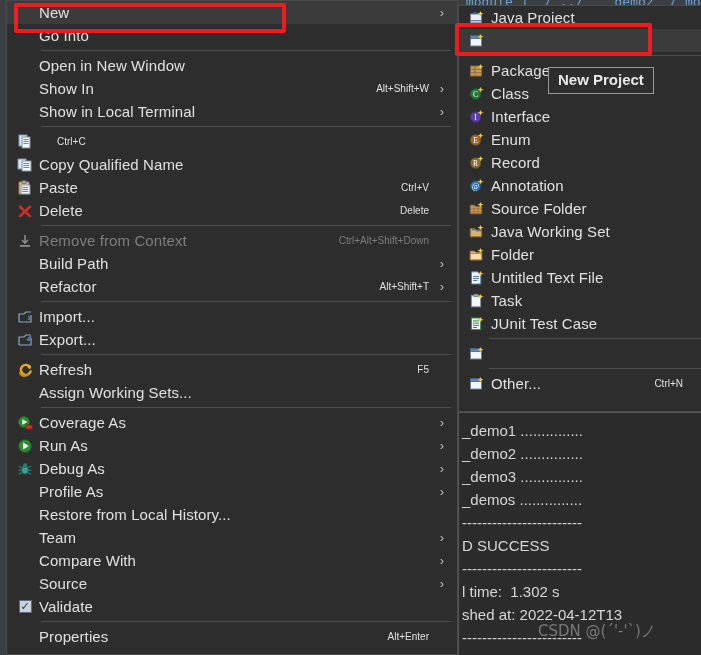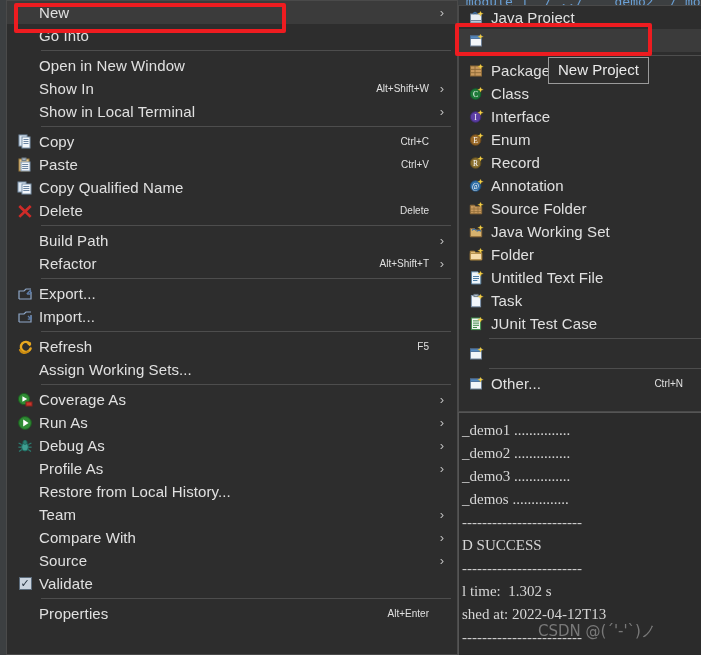--- a/index.html
+++ b/index.html
@@ -38,21 +38,21 @@
   .console {
     position: absolute; left: 458px; top: 412px;
     width: 243px; height: 243px;
     background: #2b2b2b;
     border-left: 1px solid #555;
     border-top: 1px solid #555;
     overflow: hidden;
     padding-top: 6px;
   }
   .console-line {
-    font-family: Liberation Serif, serif;
+    font-family: Liberation Sans, sans-serif;
     font-size: 15px; line-height: 23px;
     color: #d6d6d6; white-space: pre;
     padding-left: 3px;
   }
   .console-line.dash { color: #cfcfcf; letter-spacing: 0px; }
 
   .watermark {
     position: absolute; left: 538px; top: 622px;
     font-family: "DejaVu Sans", sans-serif;
     font-size: 15px; color: #8a8a8a; opacity: .82;
@@ -116,25 +116,26 @@
   
   .redbox {
     position: absolute; border: 4px solid #ee1c20;
     border-radius: 2px; pointer-events: none;
   }
   #redbox-new     { left: 14px;  top: 3px;   width: 272px; height: 30px; }
   #redbox-project { left: 455px; top: 23px;  width: 197px; height: 33px; }
 
   
   .tooltip {
-    position: absolute; left: 548px; top: 57px;
+    position: absolute; left: 548px; top: 67px;
     padding: 3px 9px 4px 9px;
     background: #2d2d2d; border: 1px solid #9a9a9a;
     color: #eaeaea; font-size: 15px; line-height: 18px;
     white-space: nowrap;
+    font-weight: bold;
   }
 </style>
 </head>
 <body>
 
 <div id="root">
 
   <div class="bg-strip-left"></div>
   <div class="bg-gap"></div>
   <div class="bg-topbar">
@@ -189,22 +190,36 @@
           <svg class="g" width="16" height="16" viewBox="0 0 16 16" xmlns="http://www.w3.org/2000/svg">
             <rect x="2" y="1" width="8" height="11" fill="#dfe8f2" stroke="#7d93ab"></rect>
             <rect x="5" y="3" width="8" height="11" fill="#f2f6fa" stroke="#7d93ab"></rect>
             <g fill="#6c86a3">
               <rect x="6.5" y="5" width="5" height="1"></rect>
               <rect x="6.5" y="7" width="5" height="1"></rect>
               <rect x="6.5" y="9" width="5" height="1"></rect>
             </g>
           </svg>
         </span>
-        <span class="label">Copy</span>
         <span class="accel">Ctrl+C</span>
+        <span class="arrow"></span>
+      </div>
+      <div class="mi">
+        <span class="ico">
+          <svg class="g" width="16" height="16" viewBox="0 0 16 16" xmlns="http://www.w3.org/2000/svg">
+            <rect x="1" y="2" width="8" height="10" fill="#dfe8f2" stroke="#7d93ab"></rect>
+            <rect x="5" y="4" width="9" height="10" fill="#f2f6fa" stroke="#7d93ab"></rect>
+            <g fill="#6c86a3">
+              <rect x="6.3" y="6" width="6" height="1"></rect>
+              <rect x="6.3" y="8" width="6" height="1"></rect>
+              <rect x="6.3" y="10" width="6" height="1"></rect>
+            </g>
+          </svg>
+        </span>
+        <span class="label">Copy Qualified Name</span>
         <span class="arrow"></span>
       </div>
       <div class="mi">
         <span class="ico">
           <svg class="g" width="16" height="16" viewBox="0 0 16 16" xmlns="http://www.w3.org/2000/svg">
             <rect x="2" y="2" width="10" height="12" fill="#e8c98c" stroke="#9a7b3c"></rect>
             <rect x="5" y="1" width="4" height="2.5" fill="#aab4bd" stroke="#72808c"></rect>
             <rect x="4" y="5" width="9" height="9" fill="#f2f6fa" stroke="#7d93ab"></rect>
             <g fill="#6c86a3">
               <rect x="5.2" y="7" width="6" height="1"></rect>
@@ -213,75 +228,71 @@
             </g>
           </svg>
         </span>
         <span class="label">Paste</span>
         <span class="accel">Ctrl+V</span>
         <span class="arrow"></span>
       </div>
       <div class="mi">
         <span class="ico">
           <svg class="g" width="16" height="16" viewBox="0 0 16 16" xmlns="http://www.w3.org/2000/svg">
-            <rect x="1" y="2" width="8" height="10" fill="#dfe8f2" stroke="#7d93ab"></rect>
-            <rect x="5" y="4" width="9" height="10" fill="#f2f6fa" stroke="#7d93ab"></rect>
-            <g fill="#6c86a3">
-              <rect x="6.3" y="6" width="6" height="1"></rect>
-              <rect x="6.3" y="8" width="6" height="1"></rect>
-              <rect x="6.3" y="10" width="6" height="1"></rect>
-            </g>
-          </svg>
-        </span>
-        <span class="label">Copy Qualified Name</span>
-        <span class="arrow"></span>
-      </div>
-      <div class="mi">
-        <span class="ico">
-          <svg class="g" width="16" height="16" viewBox="0 0 16 16" xmlns="http://www.w3.org/2000/svg">
             <path d="M3.2 2 L8 6.6 L12.8 2 L14.6 3.9 L10 8.4 L14.6 12.9 L12.8 14.8 L8 10.3 L3.2 14.8 L1.4 12.9 L6 8.4 L1.4 3.9 Z" fill="#cf2b28"></path>
           </svg>
         </span>
         <span class="label">Delete</span>
         <span class="accel">Delete</span>
         <span class="arrow"></span>
       </div>
       <div class="sep"></div>
+      <div class="mi disabled">
+        <span class="ico">
+          <svg class="g" width="16" height="16" viewBox="0 0 16 16" xmlns="http://www.w3.org/2000/svg">
+            <path d="M8 2 v7 M5 7 l3 3 3-3" stroke="#8a8a8a" stroke-width="1.6" fill="none"></path>
+            <rect x="3" y="12" width="10" height="1.8" fill="#8a8a8a"></rect>
+          </svg>
+        </span>
+        <span class="label">Remove from Context</span>
+        <span class="accel">Ctrl+Alt+Shift+Down</span>
+        <span class="arrow"></span>
+      </div>
       <div class="mi">
         <span class="ico"></span>
         <span class="label">Build Path</span>
         <span class="arrow">›</span>
       </div>
       <div class="mi">
         <span class="ico"></span>
         <span class="label">Refactor</span>
         <span class="accel">Alt+Shift+T</span>
         <span class="arrow">›</span>
       </div>
       <div class="sep"></div>
+      <div class="mi">
+        <span class="ico">
+          <svg class="g" width="16" height="16" viewBox="0 0 16 16" xmlns="http://www.w3.org/2000/svg">
+            <path d="M2 13 L2 5 L7 5 L9 3 L14 3" fill="none" stroke="#8fa8c9" stroke-width="1.2"></path>
+            <path d="M2 13 L14 13 L14 6" fill="none" stroke="#8fa8c9" stroke-width="1.2"></path>
+            <path d="M11 7 l3.2 3.2 M14.2 10.2 l-3.4 0 M14.2 10.2 l0-3.4" stroke="#5d7ca8" stroke-width="1.3" fill="none"></path>
+          </svg>
+        </span>
+        <span class="label">Import...</span>
+        <span class="arrow"></span>
+      </div>
       <div class="mi">
         <span class="ico">
           <svg class="g" width="16" height="16" viewBox="0 0 16 16" xmlns="http://www.w3.org/2000/svg">
             <path d="M2 13 L2 5 L7 5 L9 3 L14 3" fill="none" stroke="#8fa8c9" stroke-width="1.2"></path>
             <path d="M2 13 L14 13 L14 6" fill="none" stroke="#8fa8c9" stroke-width="1.2"></path>
             <path d="M13.8 4 l-4 4 M9.8 8 l3.8 0 M13.6 8 l0-3.8" stroke="#5d7ca8" stroke-width="1.3" fill="none"></path>
           </svg>
         </span>
         <span class="label">Export...</span>
-        <span class="arrow"></span>
-      </div>
-      <div class="mi">
-        <span class="ico">
-          <svg class="g" width="16" height="16" viewBox="0 0 16 16" xmlns="http://www.w3.org/2000/svg">
-            <path d="M2 13 L2 5 L7 5 L9 3 L14 3" fill="none" stroke="#8fa8c9" stroke-width="1.2"></path>
-            <path d="M2 13 L14 13 L14 6" fill="none" stroke="#8fa8c9" stroke-width="1.2"></path>
-            <path d="M11 7 l3.2 3.2 M14.2 10.2 l-3.4 0 M14.2 10.2 l0-3.4" stroke="#5d7ca8" stroke-width="1.3" fill="none"></path>
-          </svg>
-        </span>
-        <span class="label">Import...</span>
         <span class="arrow"></span>
       </div>
       <div class="sep"></div>
       <div class="mi">
         <span class="ico">
           <svg class="g" width="16" height="16" viewBox="0 0 16 16" xmlns="http://www.w3.org/2000/svg">
             <path d="M13 5a5 5 0 1 0 .6 4.5" fill="none" stroke="#e8a820" stroke-width="2.4" stroke-linecap="round"></path>
             <path d="M9.5 4.4 L14 3.3 L13.2 7.6 Z" fill="#e8a820"></path>
             <path d="M3 11a5 5 0 0 0 8 1.5" fill="none" stroke="#c98b12" stroke-width="2.2" stroke-linecap="round"></path>
           </svg>

